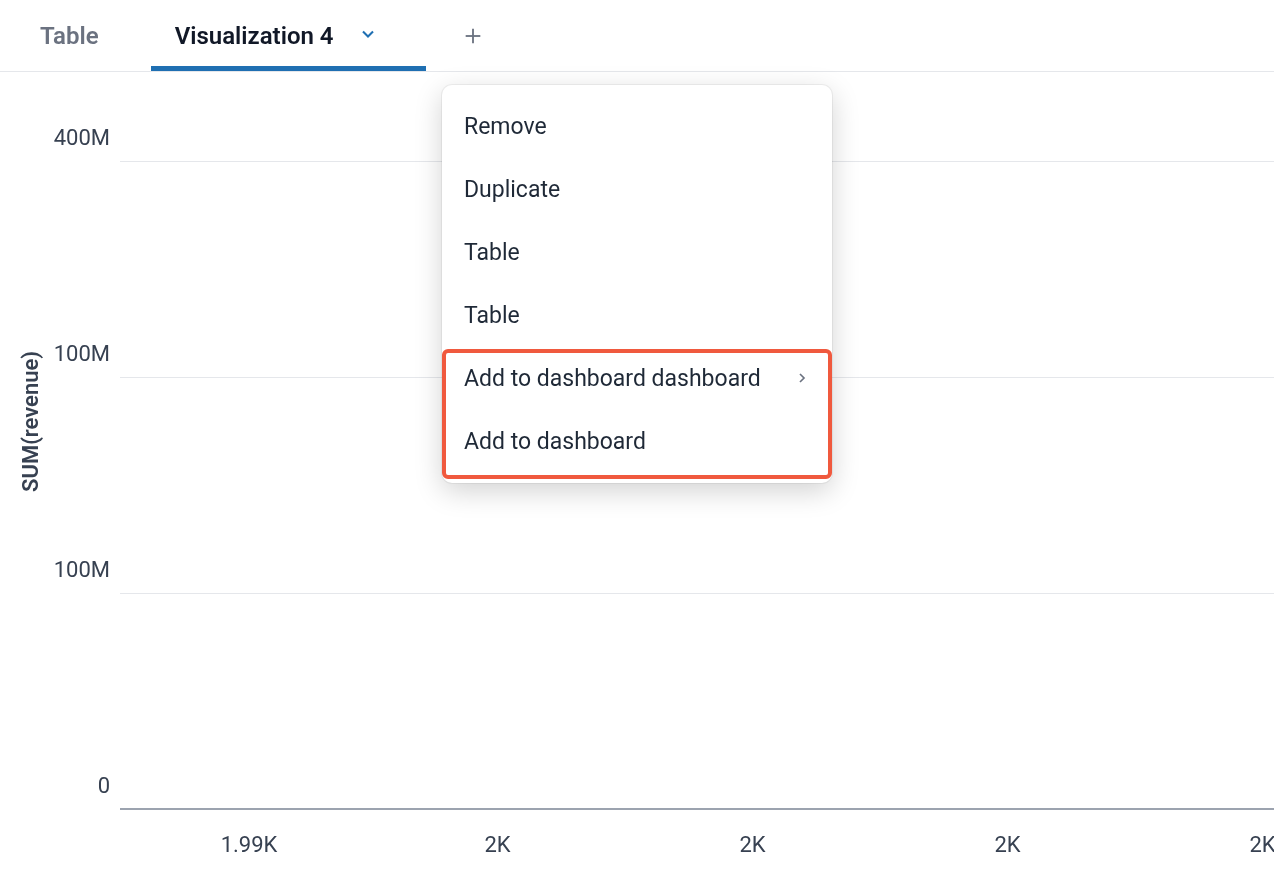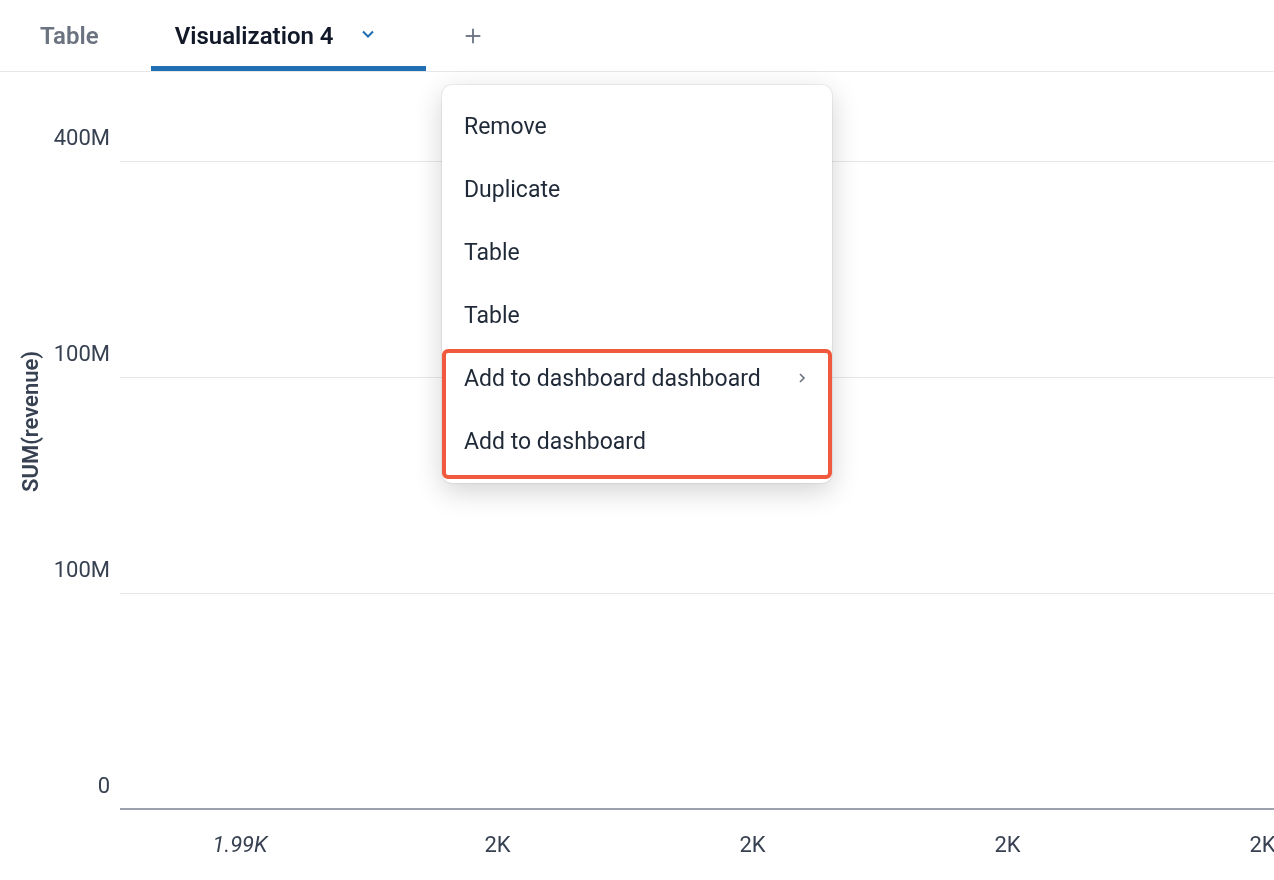--- a/index.html
+++ b/index.html
@@ -137,21 +137,21 @@
             <div class="seg" style="height: 6.66667%; background: rgb(23, 104, 143);"></div>
           </div>
         </div>
     <div class="y-tick" style="bottom: 0%;">0</div>
         <div class="grid-line" style="bottom: 33.3333%;"></div>
         <div class="y-tick" style="bottom: 33.3333%;">100M</div>
         <div class="grid-line" style="bottom: 66.6667%;"></div>
         <div class="y-tick" style="bottom: 66.6667%;">100M</div>
         <div class="grid-line" style="bottom: 100%;"></div>
         <div class="y-tick" style="bottom: 100%;">400M</div>
-        <div class="x-tick" style="left: 120px; font-style: italic;">1.99K</div>
+        <div class="x-tick" style="left: 129px;">1.99K</div>
         <div class="x-tick" style="left: 377.5px;">2K</div>
         <div class="x-tick" style="left: 632.5px;">2K</div>
         <div class="x-tick" style="left: 887.5px;">2K</div>
         <div class="x-tick" style="left: 1142.5px;">2K</div>
       </div>
   </div>
 
   <div class="dropdown">
     <div class="menu-item">Remove</div>
     <div class="menu-item">Duplicate</div>

